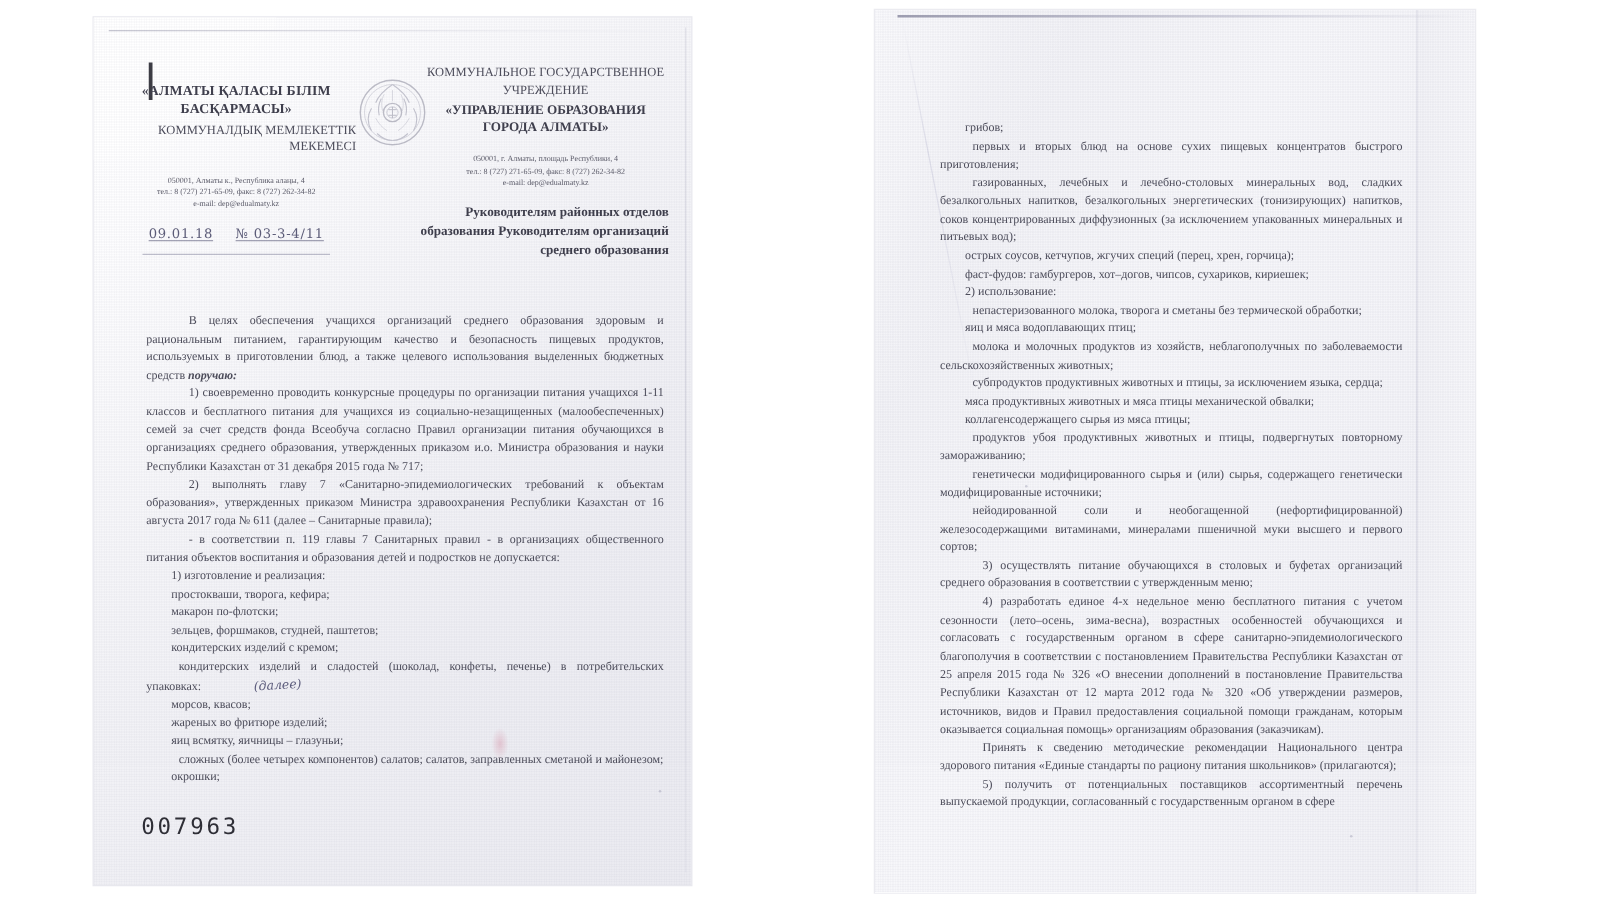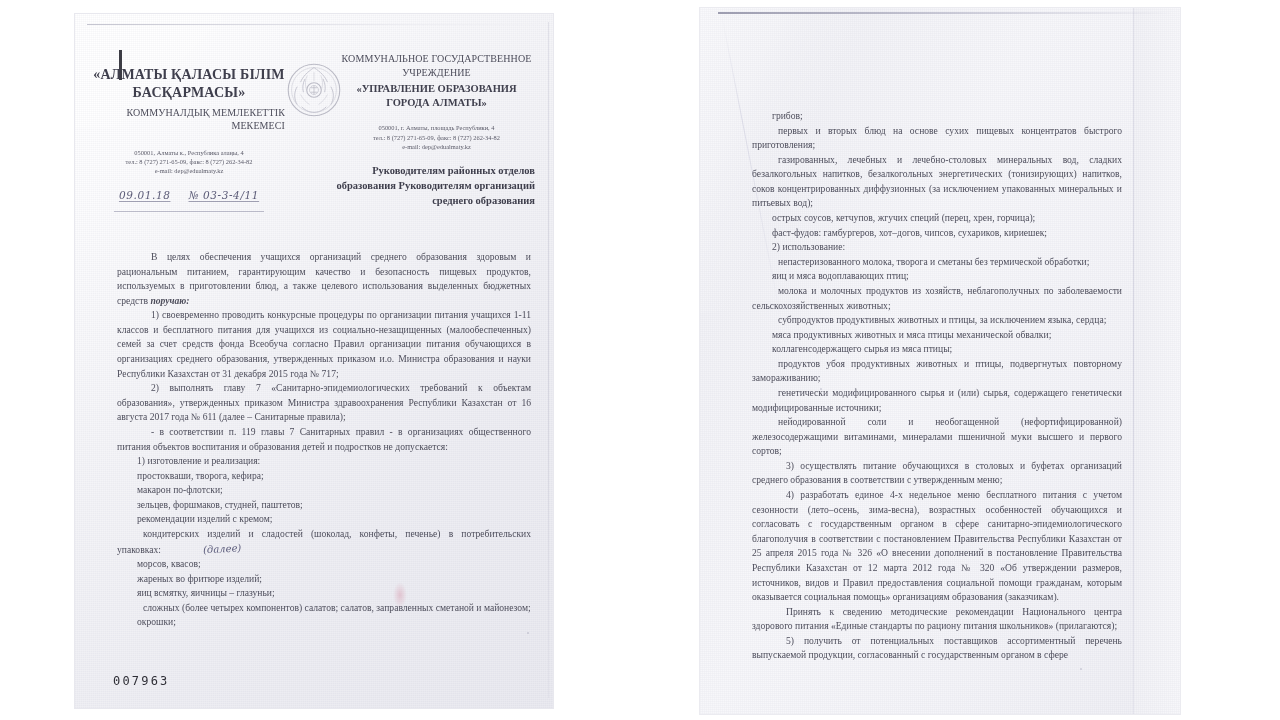--- a/index.html
+++ b/index.html
@@ -146,21 +146,21 @@
   .lh-col {
     width: 192px;
     text-align: center;
     color: #4e4e5c;
   }
   .lh-col.kz { padding-top: 18px; }
   .lh-col.ru { padding-top: 4px; width: 205px; }
 
   .org-name {
     font-weight: bold;
-    font-size: 14px;
+    font-size: 11px;
     line-height: 1.28;
     letter-spacing: .2px;
     color: #3f3f4d;
   }
   .org-sub {
     font-size: 10px;
     line-height: 1.3;
     margin-top: 4px;
     color: #4d4d5b;
     letter-spacing: .1px;
@@ -200,21 +200,20 @@
   }
 
   
   .reg-line {
     margin-top: 9px;
     height: 16px;
     position: relative;
   }
   .hand {
     font-family: "DejaVu Serif", serif;
-    font-style: italic;
     font-size: 10.5px;
     color: #5c5c78;
     letter-spacing: .6px;
     text-decoration: underline;
     text-decoration-color: rgba(90,90,120,.55);
     text-underline-offset: 2px;
   }
   .rule {
     margin: 10px auto 0;
     width: 150px;
@@ -245,21 +244,21 @@
     text-align: justify;
   }
   #page-left .body-block {
     left: 42px;
     right: 22px;
     top: 236px;
   }
   #page-right .body-block {
     left: 52px;
     right: 58px;
-    top: 101px;
+    top: 88px;
     font-family: Liberation Serif, serif;
   }
   .p { margin: 0 0 0 0; text-indent: 34px; }
   .p.list-item { text-indent: 20px; }
   .p.hang { text-indent: 26px; }
   .b { font-weight: bold; font-style: italic; }
 
   
   .margin-note {
     display: inline-block;
@@ -280,23 +279,23 @@
     height: 26px;
     background: radial-gradient(ellipse at center, rgba(214,150,170,.45), rgba(214,150,170,0) 70%);
     z-index: 6;
     pointer-events: none;
   }
 
   
   .stamp-number {
     position: absolute;
     left: 38px;
-    bottom: 20px;
+    bottom: 36px;
     font-family: "DejaVu Sans Mono", monospace;
-    font-size: 12px;
+    font-size: 18px;
     letter-spacing: 2.2px;
     color: #2e2e36;
     z-index: 6;
   }
 
   .speck {
     position: absolute;
     background: rgba(120,120,150,.3);
     border-radius: 50%;
     z-index: 6;
@@ -371,21 +370,21 @@
 
     <div class="body-block doc-text" id="page1-body">
         <div class="p">В целях обеспечения учащихся организаций среднего образования здоровым и рациональным питанием, гарантирующим качество и безопасность пищевых продуктов, используемых в приготовлении блюд, а также целевого использования выделенных бюджетных средств <span class="b">поручаю:</span></div>
         <div class="p">1) своевременно проводить конкурсные процедуры по организации питания учащихся 1-11 классов и бесплатного питания для учащихся из социально-незащищенных (малообеспеченных) семей за счет средств фонда Всеобуча согласно Правил организации питания обучающихся в организациях среднего образования, утвержденных приказом и.о. Министра образования и науки Республики Казахстан от 31 декабря 2015 года № 717;</div>
         <div class="p">2) выполнять главу 7 «Санитарно-эпидемиологических требований к объектам образования», утвержденных приказом Министра здравоохранения Республики Казахстан от 16 августа 2017 года № 611 (далее – Санитарные правила);</div>
         <div class="p">- в соответствии п. 119 главы 7 Санитарных правил - в организациях общественного питания объектов воспитания и образования детей и подростков не допускается:</div>
         <div class="p list-item">1) изготовление и реализация:</div>
         <div class="p list-item">простокваши, творога, кефира;</div>
         <div class="p list-item">макарон по-флотски;</div>
         <div class="p list-item">зельцев, форшмаков, студней, паштетов;</div>
-        <div class="p list-item">рекомендации изделий с кремом;</div>
+        <div class="p list-item">кондитерских изделий с кремом;</div>
         <div class="p hang">кондитерских изделий и сладостей (шоколад, конфеты, печенье) в потребительских упаковках:<span class="margin-note">(далее)</span></div>
         <div class="p list-item">морсов, квасов;</div>
         <div class="p list-item">жареных во фритюре изделий;</div>
         <div class="p list-item">яиц всмятку, яичницы – глазуньи;</div>
         <div class="p hang">сложных (более четырех компонентов) салатов; салатов, заправленных сметаной и майонезом;</div>
         <div class="p list-item">окрошки;</div>
       </div>
 
     <div class="smudge"></div>
     <div class="speck" style="left:430px;top:300px;width:2px;height:2px;"></div>

